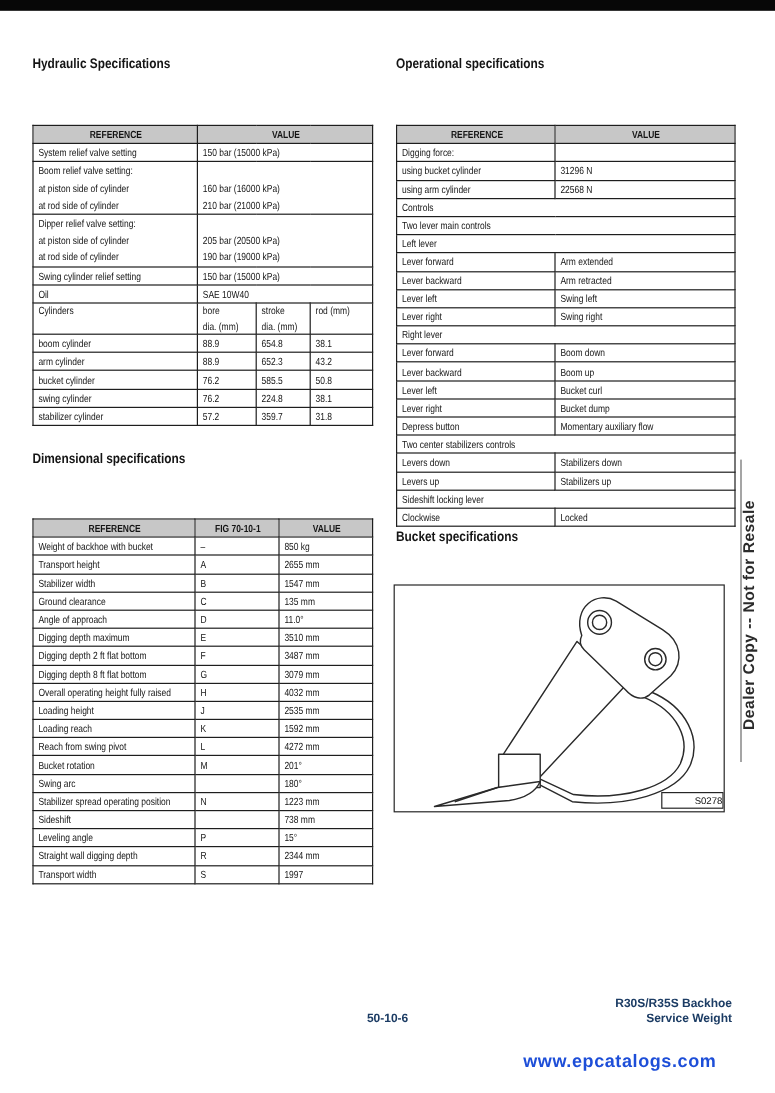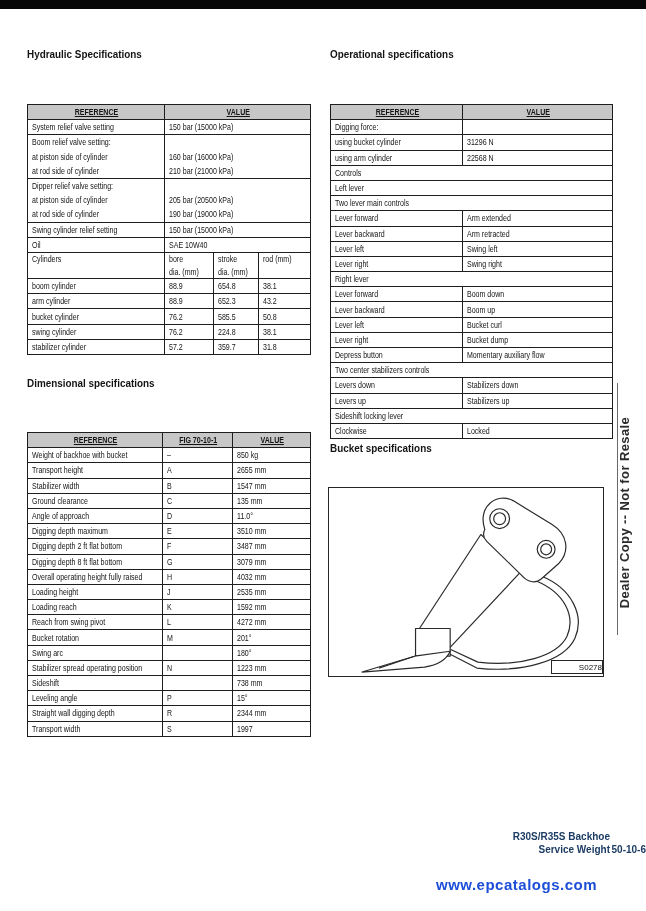--- a/index.html
+++ b/index.html
@@ -9,37 +9,37 @@
     font-family:"Liberation Sans", sans-serif; color:#161616; overflow:hidden;
   }
   .topbar { position:absolute; left:0; top:0; width:646px; height:9px; background:#070707; }
   .scanline { position:absolute; left:617px; top:383px; width:1px; height:252px; background:#6a6a6a; }
 
   h2.sec { position:absolute; font-size:11.5px; font-weight:bold; color:#141414; white-space:nowrap; }
   .ct-h { display:inline-block; transform:scaleX(0.86); transform-origin:0 50%; }
 
   table.spec { position:absolute; border-collapse:collapse; table-layout:fixed; background:#fff; }
   .spec td { border:1px solid #1e1e1e; font-size:8.6px; color:#141414; padding:0 2px 0 4px; vertical-align:middle; overflow:hidden; }
-  .spec tr.hdr td { background:#c7c7c7; font-weight:bold;text-decoration:underline; }
+  .spec tr.hdr td { background:#c7c7c7; font-weight:bold; }
   .ln { height:14.2px; display:flex; align-items:center; }
   .ln.ctr { justify-content:center; }
   .spec tr.sub td { vertical-align:top; }
   .spec tr.sub .ln { height:12.6px; }
   .ct { display:inline-block; transform:scaleX(0.82); transform-origin:0 50%; white-space:nowrap; }
   .ct-c { transform-origin:50% 50%; }
 
   #hydraulic-table { left:27px; top:104px; width:283px; }
   #dimensional-table { left:27px; top:432px; width:283px; }
   #operational-table { left:330px; top:104px; width:282px; }
 
   .fig-frame { position:absolute; left:328px; top:487px; width:276px; height:190px; border:1px solid #262626; background:#fff; }
   .fig-label { position:absolute; right:0; bottom:2px; width:52px; height:14px; border:1px solid #262626; background:#fff;
                font-size:8px; display:flex; align-items:center; justify-content:flex-end; color:#141414; }
 
-  .footer-code { position:absolute; left:0; top:844px; width:646px; text-align:right; font-size:10px; font-weight:bold; color:#1c3c64; }
+  .footer-code { position:absolute; left:0; top:844px; width:646px; text-align:center; font-size:10px; font-weight:bold; color:#1c3c64; }
   .footer-manual { position:absolute; right:36px; top:830px; text-align:right; font-size:10px; font-weight:bold; color:#1c3c64; line-height:13px;margin-left:21px; }
   .page-number { position:absolute; left:79px; top:881px; font-size:14px; color:#242424;margin-top:48px; }
   .watermark { position:absolute; right:49px; top:876px; font-family:Liberation Sans, sans-serif; font-weight:bold; font-size:15px; color:#1d4ed8; letter-spacing:0.5px; }
   .dealer-note { position:absolute; left:504px; top:505px; width:240px; text-align:center; white-space:nowrap;
                  transform:rotate(-90deg); transform-origin:50% 50%;
                  font-size:13px; font-weight:bold; color:#2b2b2b; letter-spacing:0.4px; }
 </style>
 </head>
 <body>
 
@@ -704,28 +704,28 @@
         <tr>
           <td colspan="2">
             <div class="ln">
               <span class="ct">Controls</span>
             </div>
           </td>
         </tr>
         <tr>
           <td colspan="2">
             <div class="ln">
+              <span class="ct">Two lever main controls</span>
+            </div>
+          </td>
+        </tr>
+        <tr>
+          <td colspan="2">
+            <div class="ln">
               <span class="ct">Left lever</span>
-            </div>
-          </td>
-        </tr>
-        <tr>
-          <td colspan="2">
-            <div class="ln">
-              <span class="ct">Two lever main controls</span>
             </div>
           </td>
         </tr>
         <tr>
           <td>
             <div class="ln">
               <span class="ct">Lever forward</span>
             </div>
           </td>
           <td>

